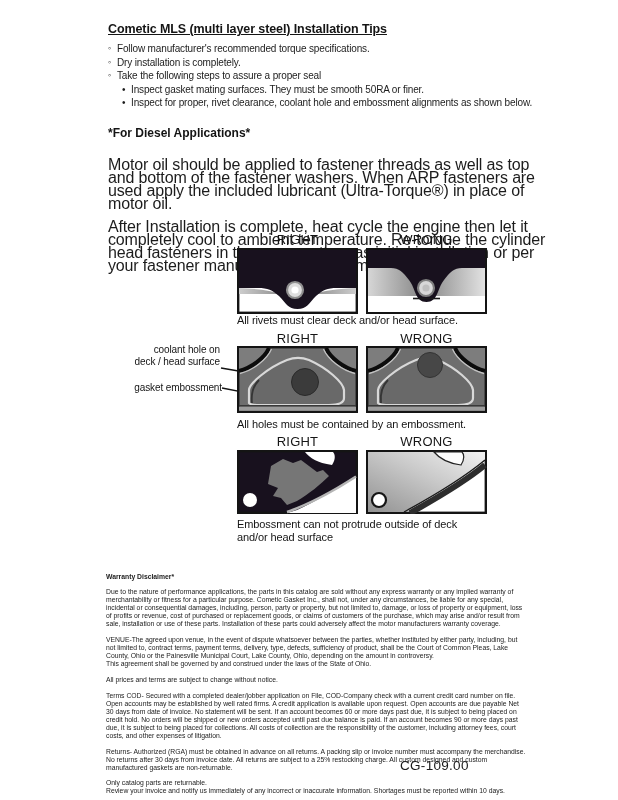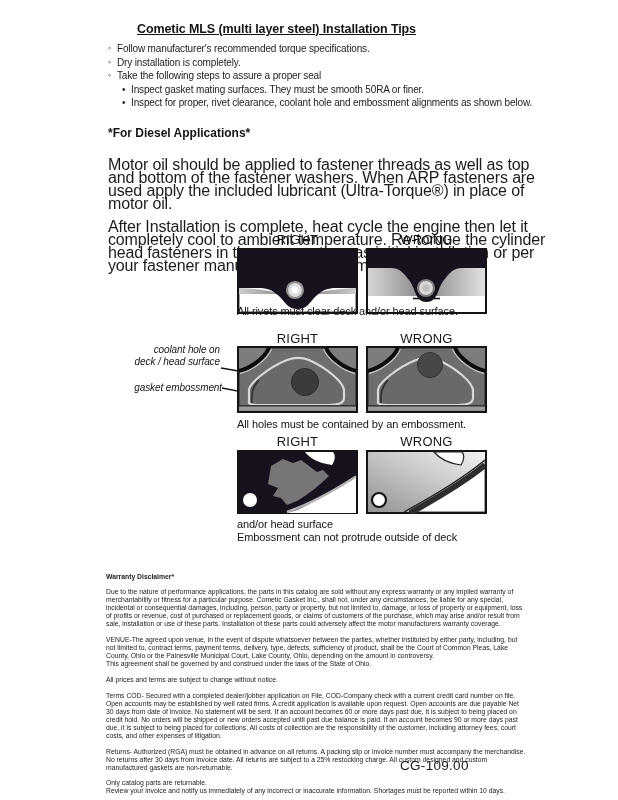--- a/index.html
+++ b/index.html
@@ -8,39 +8,39 @@
     position:relative;
     background:#ffffff;
     font-family:"Liberation Sans", sans-serif;
     color:#1c1c1c;
     overflow:hidden;
   }
   
   .content { position:absolute; left:108px; top:22px; width:448px; }
   .page-title {
     font-size:12.5px; font-weight:bold; letter-spacing:-0.1px;
-    text-decoration:underline; margin-bottom:6px; color:#141414;margin-left:29px;
+    text-decoration:underline; margin-bottom:6px; color:#141414;
   }
   .bullet-row { display:flex; font-size:10px; line-height:13.5px; letter-spacing:-0.15px; }
   .bullet-row .marker { width:9px; flex:0 0 9px; font-size:9px; }
   .sub { margin-left:14px; }
   .sub .marker { width:9px; flex:0 0 9px; font-size:10px; }
   .section-heading { font-size:12px; font-weight:bold; margin-top:16px; margin-bottom:18px; color:#141414; }
   .para { font-size:16px; line-height:13px; letter-spacing:-0.15px; margin-bottom:10px; }
 
   
   .diagrams { position:absolute; left:0; top:230px; width:610px; height:322px; }
   .dg-label { position:absolute; width:121px; text-align:center; font-size:13px; color:#161616; letter-spacing:0.2px; }
   .dg-box { position:absolute; width:121px; display:block; }
   .dg-caption { position:absolute; left:237px; font-size:11px; line-height:12.5px; letter-spacing:-0.1px; color:#151515; }
   .col-l { left:237px; } .col-r { left:366px; }
-  .row1-label { top:2px; } .row1-box { top:18px; height:66px; } .row1-cap { top:75px; }
+  .row1-label { top:2px; } .row1-box { top:18px; height:66px; } .row1-cap { top:84px; }
   .row2-label { top:101px; } .row2-box { top:116px; height:67px; } .row2-cap { top:188px; }
   .row3-label { top:204px; } .row3-box { top:220px; height:64px; } .row3-cap { top:288px; }
-  .annot { position:absolute; text-align:right; font-size:10px; line-height:11.5px; letter-spacing:-0.1px; color:#151515;font-style:italic; }
+  .annot { position:absolute; text-align:right; font-size:10px; line-height:11.5px; letter-spacing:-0.1px; color:#151515; }
   .annot-coolant { left:70px; top:114px; width:150px; }
   .annot-emboss  { left:70px; top:152px; width:152px; }
   .leaders { position:absolute; left:215px; top:132px; }
 
   
   .warranty { position:absolute; left:106px; top:573px; width:420px; font-size:6.8px; line-height:8.1px; letter-spacing:0; color:#222; }
   .warranty .w-head { font-weight:bold; margin-bottom:7px; }
   .wp { margin-bottom:7.5px; }
   .wp.tight { margin-bottom:0; }
 
@@ -191,22 +191,22 @@
     </defs>
     <rect x="1.2" y="1.2" width="118.6" height="61.6" fill="#ffffff" stroke="#141414" stroke-width="2.4"></rect>
     <path d="M2,2 H119 V10 C95,30 60,50 38,62 H2 Z" fill="url(#deck3)"></path>
     <path d="M119,10 C95,30 60,50 38,62" stroke="#1a1a1a" stroke-width="1.4" fill="none"></path>
     <path d="M119,15 C96,34 62,53 44,63" stroke="#2d2d2d" stroke-width="6" fill="none"></path>
     <path d="M68,2 C73,8 80,13 95,15 C99,9 98,4 96,2 Z" fill="#fdfdfd" stroke="#222222" stroke-width="1.2"></path>
     <circle cx="13" cy="50" r="7" fill="#ffffff" stroke="#151515" stroke-width="2.2"></circle>
   </svg>
 
   <div class="dg-caption row3-cap">
+    <div>Embossment can not protrude outside of deck</div>
     <div>and/or head surface</div>
-    <div>Embossment can not protrude outside of deck</div>
   </div>
 </div>
 
 <div class="warranty">
   <div class="w-head">Warranty Disclaimer*</div>
   <div class="wp">Due to the nature of performance applications, the parts in this catalog are sold without any express warranty or any implied warranty of merchantability or fitness for a particular purpose.  Cometic Gasket Inc., shall not, under any circumstances, be liable for any special, incidental or consequential damages, including, person, party or property, but not limited to, damage, or loss of property or equipment, loss of profits or revenue, cost of purchased or replacement goods, or claims of customers of the purchase, which may arise and/or result from sale, installation or use of these parts.  Installation of these parts could adversely affect the motor manufacturers warranty coverage.</div>
   <div class="wp tight">VENUE-The agreed upon venue, in the event of dispute whatsoever between the parties, whether instituted by either party, including, but not limited to, contract terms, payment terms, delivery, type, defects, sufficiency of product, shall be the Court of Common Pleas, Lake County, Ohio or the Painesville Municipal Court, Lake County, Ohio, depending on the amount in controversy.</div>
   <div class="wp">This agreement shall be governed by and construed under the laws of the State of Ohio.</div>
   <div class="wp">All prices and terms are subject to change without notice.</div>
   <div class="wp">Terms COD- Secured with a completed dealer/jobber application on File, COD-Company check with a current credit card number on file.  Open accounts may be established by well rated firms.  A credit application is available upon request.  Open accounts are due payable Net 30 days from date of invoice.  No statement will be sent.  If an account becomes 60 or more days past due, it is subject to being placed on credit hold.  No orders will be shipped or new orders accepted until past due balance is paid.  If an account becomes 90 or more days past due, it is subject to being placed for collections.  All costs of collection are the responsibility of the customer, including attorney fees, court costs, and other expenses of litigation.</div>

